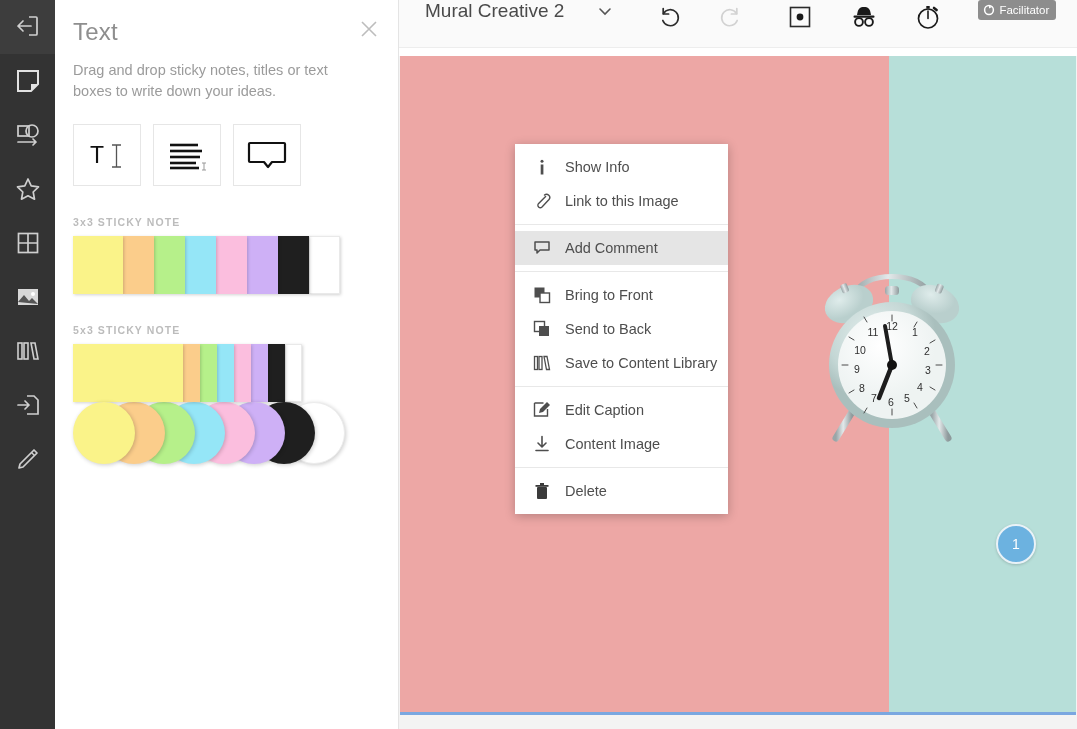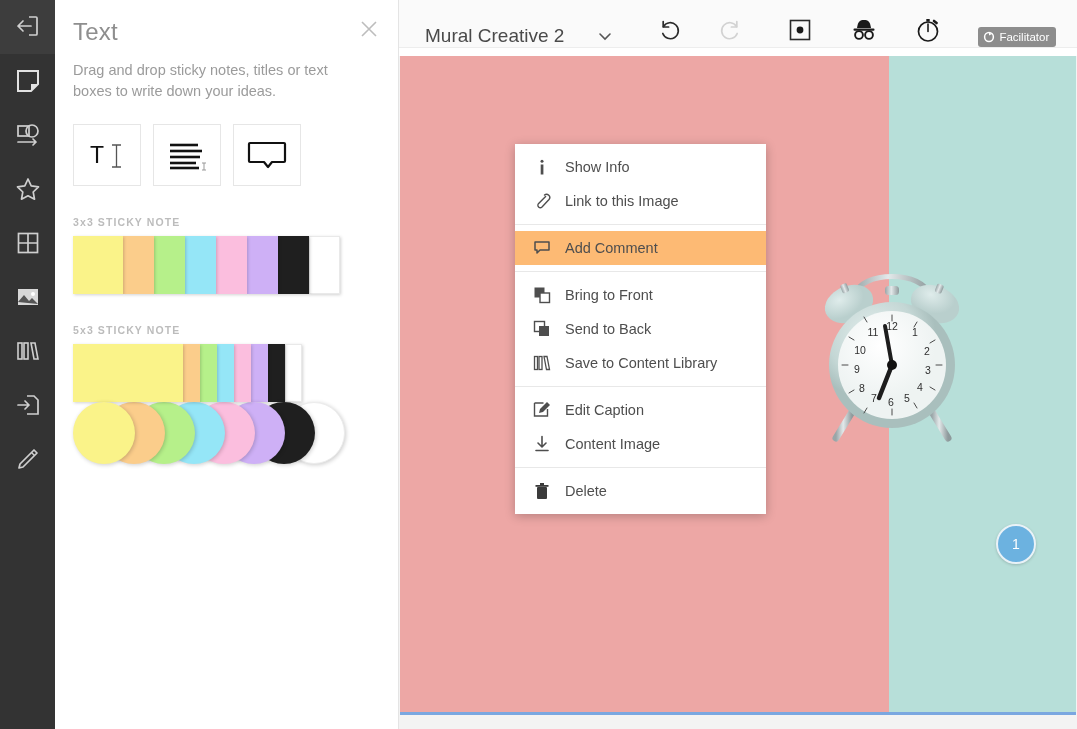--- a/index.html
+++ b/index.html
@@ -82,21 +82,21 @@
     width: 62px; height: 62px; border-radius: 50%;
     box-shadow: 1px 1px 4px rgba(0,0,0,.2);
   }
   .circ.white { border: 1px solid #ececec; }
 
   
   .topbar {
     position: absolute; left: 399px; top: 0;
     width: 678px; height: 48px;
     background: #fafafa;
-    display: flex; align-items: flex-end;
+    display: flex; align-items: flex-start;
     padding-left: 26px; gap: 16px;
     border-bottom: 1px solid #ededed;
   }
   .mural-name {
     font-size: 19px; color: #4a4a4a; font-weight: 400;
   }
   .tb-btn {
     display: flex; align-items: center; justify-content: center;
     cursor: pointer;
   }
@@ -137,33 +137,33 @@
     background: #6cb2e0; border: 2px solid #e9f2f7;
     color: #fff; font-size: 14px;
     display: flex; align-items: center; justify-content: center;
     cursor: pointer;
     box-shadow: 0 1px 3px rgba(0,0,0,.18);
   }
 
   
   .ctx {
     position: absolute; left: 515px; top: 144px;
-    width: 251px;
+    width: 213px;
     background: #fff;
     box-shadow: 0 2px 10px rgba(0,0,0,.24);
     padding: 6px 0 6px 0;
     z-index: 50;
   }
   .ctx-item {
     height: 34px; display: flex; align-items: center;
     padding-left: 18px; gap: 14px;
     font-size: 14.5px; color: #4e4e4e;
     cursor: pointer; position: relative;
   }
-  .ctx-item.hl { background: #fdba74; }
+  .ctx-item.hl { background: #e5e5e5; }
   .ctx-ico {
     width: 18px; height: 18px;
     display: flex; align-items: center; justify-content: center;
     flex: 0 0 18px;
   }
   .ctx-sep { height: 1px; background: #e8e8e8; margin: 6px 0; }
   .ctx-arrow { position: absolute; right: 14px; top: 50%; transform: translateY(-50%); }
 </style>
 </head>
 <body>

